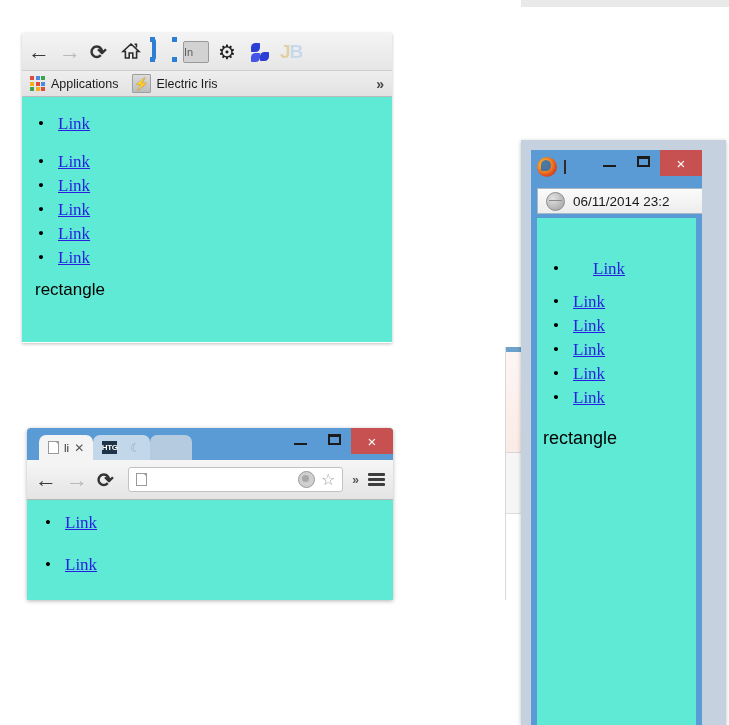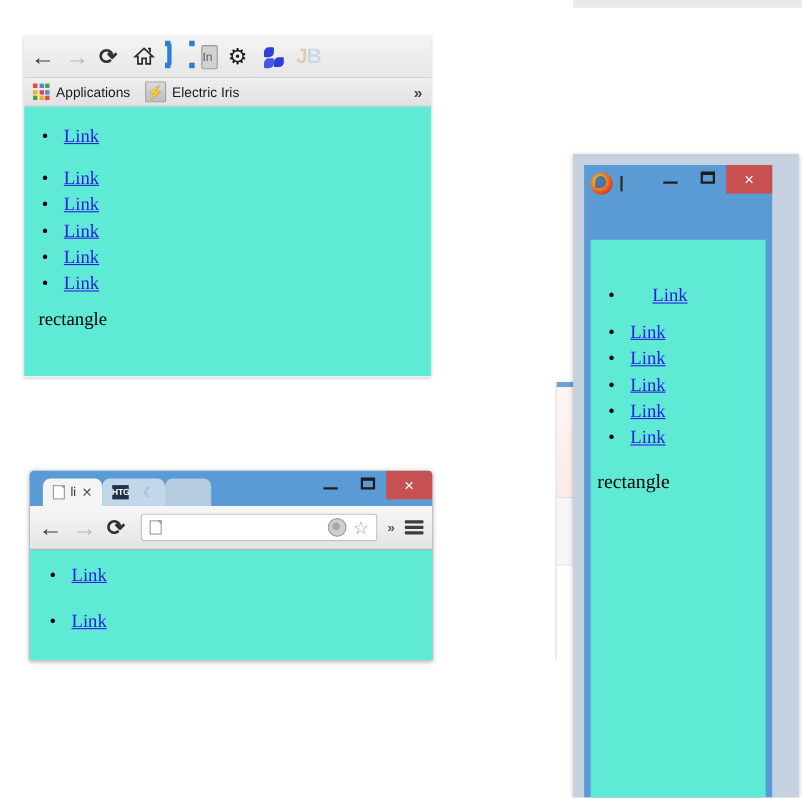--- a/index.html
+++ b/index.html
@@ -39,21 +39,21 @@
     top: 0;
     font-size: 17px;
     line-height: inherit;
     color: #000;
   }
   .page-content a {
     color: #2a1fe0;
     text-decoration: underline;
   }
   .rect-label {
-    font-family: Liberation Serif, serif;
+    font-family: Liberation Sans, sans-serif;
     color: #000;
   }
 
   
   #top-strip {
     position: absolute;
     left: 521px;
     top: 0px;
     width: 208px;
     height: 7px;
@@ -111,21 +111,21 @@
     border: 2px solid #2d7fd6; border-radius: 2px; background:#fff;
     position: relative;
   }
   .sel-box::before, .sel-box::after {
     content:""; position:absolute; width:5px; height:5px; background:#2d7fd6;
   }
   .sel-box::before { left:-4px; top:-4px; box-shadow: 22px 0 0 #2d7fd6; }
   .sel-box::after  { left:-4px; bottom:-4px; box-shadow: 22px 0 0 #2d7fd6; }
 
   .in-btn {
-    width: 15px; height: 22px; box-sizing: border-box;
+    width: 26px; height: 22px; box-sizing: border-box;
     background: #d2d2d2; border: 1px solid #9a9a9a; border-radius: 2px;
     color:#5d5d5d; font-size: 11px; line-height: 20px; text-align:left;
     font-family: "Liberation Sans", sans-serif;
   }
   .gear-glyph { font-size: 20px; line-height: 22px; color:#1d1d1d; }
   .puzzle-ico {
     width: 22px; height: 22px; border-radius: 2px;
     background: #7a7a7a; position: relative; overflow: hidden;
   }
   .puzzle-ico::before {
@@ -434,20 +434,24 @@
         <span class="wbtn">
             <i class="min-glyph"></i>
           </span>
         <span class="wbtn">
             <i class="max-glyph"></i>
           </span>
         <span class="wbtn close">×</span>
       </div>
     </div>
 
+    <div class="ff-urlbar">
+      <span class="globe-ico"></span>
+      <span class="url-text">06/11/2014 23:2</span>
+    </div>
 
     <div class="ff-content page-content">
       <ul>
         <li class="first-li">
             <a href="#">Link</a>
           </li>
         <li><a href="#">Link</a></li>
         <li><a href="#">Link</a></li>
         <li><a href="#">Link</a></li>
         <li><a href="#">Link</a></li>

